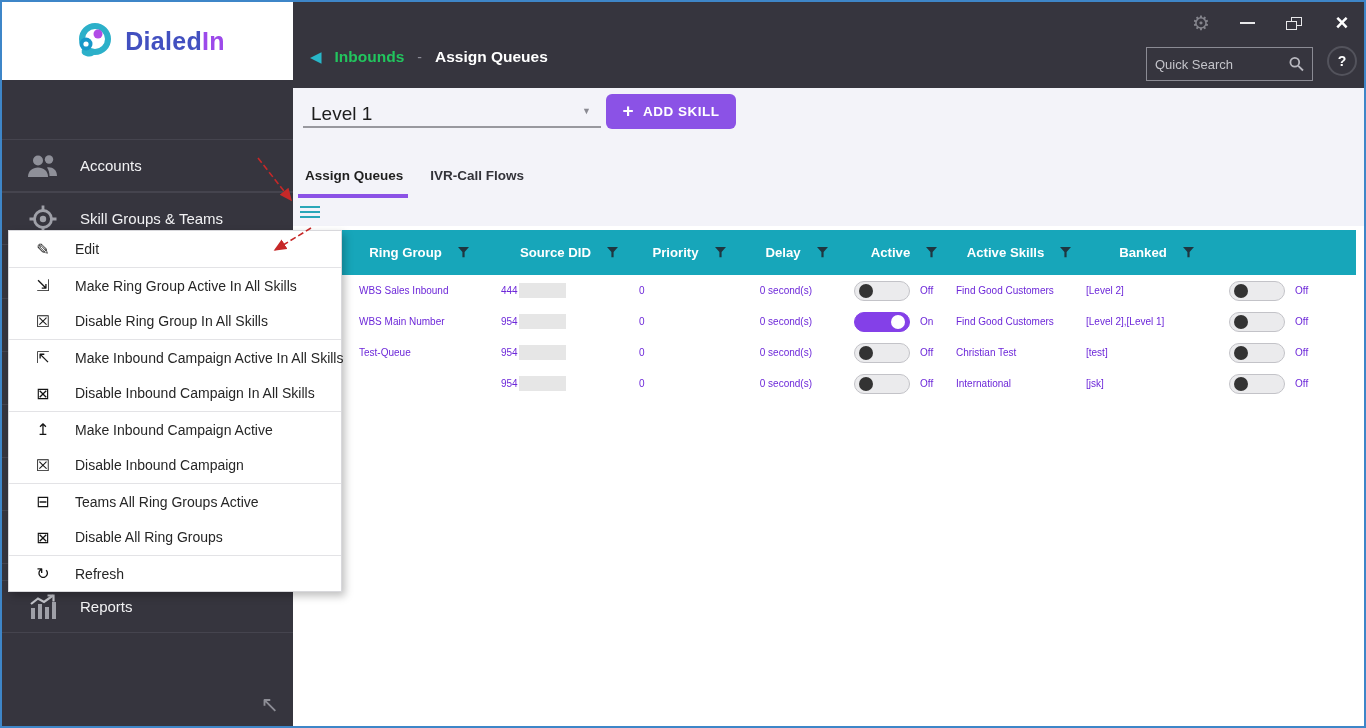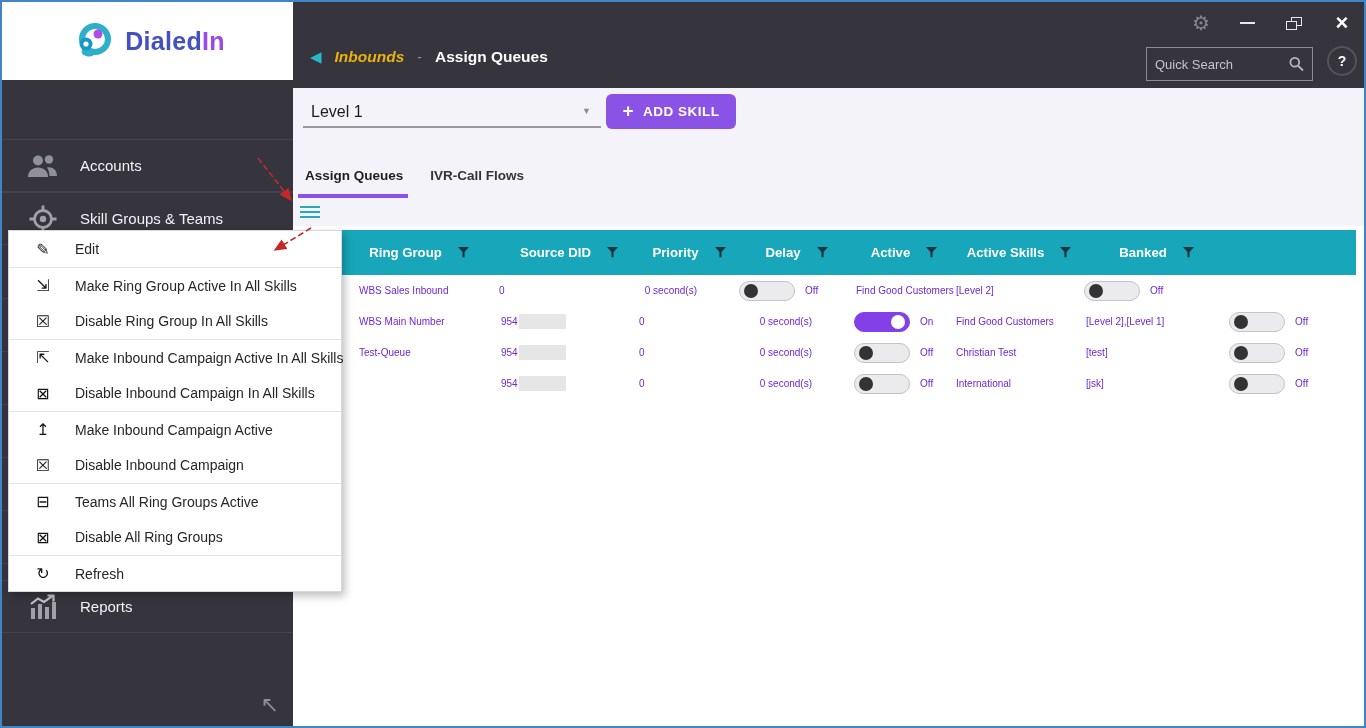--- a/index.html
+++ b/index.html
@@ -24,32 +24,32 @@
   .gear { right:147px; color:#84848c; font-size:20px; }
   .minimize { right:101px; }
   .minimize .bar { width:15px; height:2px; background:#e8e8ea; }
   .restore { right:54px; }
   .restore .sq { position:relative; width:16px; height:13px; }
   .restore .sq .b { position:absolute; left:0; bottom:0; width:11px; height:9px; border:1.6px solid #e8e8ea; background:#36353e; }
   .restore .sq .f { position:absolute; right:0; top:0; width:11px; height:9px; border:1.6px solid #e8e8ea; }
   .close { right:6px; color:#fff; font-size:22px; font-weight:bold; }
   .breadcrumb { position:absolute; left:17px; top:46px; display:flex; align-items:center; gap:13px; }
   .back-arrow { color:#28b6c8; font-size:15px; cursor:pointer; }
-  .crumb-parent { color:#eab308; font-size:15.5px; font-weight:bold;font-style:italic; }
+  .crumb-parent { color:#22c55e; font-size:15.5px; font-weight:bold; }
   .crumb-sep { color:#8c8c97; font-size:14px; }
   .crumb-current { color:#fff; font-size:15.5px; font-weight:bold; }
   .search-box { position:absolute; right:51px; top:45px; width:167px; height:34px; border:1px solid #8b8b94; display:flex; align-items:center; padding:0 8px; }
   .search-box input { flex:1; background:transparent; border:none; outline:none; color:#d5d5da; font-size:13px; font-family:"Liberation Sans", sans-serif; min-width:0; }
   .search-box input::placeholder { color:#c4c4ca; }
   .help-btn { position:absolute; right:7px; top:44px; width:30px; height:30px; border:2px solid #53535c; border-radius:50%; color:#fff; font-weight:bold; font-size:14px; display:flex; align-items:center; justify-content:center; cursor:pointer; }
 
   
   .main { position:absolute; left:291px; top:86px; right:0; bottom:0; background:#f3f3f9; }
   .skill-select { position:absolute; left:10px; top:8px; width:298px; height:32px; border-bottom:2px solid #98989f; cursor:pointer; }
-  .skill-select .val { position:absolute; left:8px; top:7px; font-size:16px; color:#1c1c1c; }
+  .skill-select .val { position:absolute; left:8px; top:7px; font-size:19px; color:#1c1c1c; }
   .skill-select .caret { position:absolute; right:10px; top:10px; font-size:9px; color:#8a8a92; }
   .add-skill { position:absolute; left:313px; top:6px; width:130px; height:35px; background:#8b52e6; border:none; border-radius:6px; color:#fff; font-weight:bold; font-size:13.5px; letter-spacing:.5px; display:flex; align-items:center; justify-content:center; gap:9px; cursor:pointer; font-family:"Liberation Sans", sans-serif; }
   .add-skill .plus { font-size:19px; font-weight:bold; margin-top:-2px; }
   .tabs { position:absolute; left:12px; top:80px; display:flex; gap:27px; }
   .tab { font-size:13.5px; color:#1f1f1f; cursor:pointer; }
   .tab.active { font-weight:bold; }
   .tab.inactive { font-weight:bold; color:#33333a; }
   .tab-underline { position:absolute; left:5px; top:106px; width:110px; height:4px; background:#8b52e6; }
   .hamburger { position:absolute; left:7px; top:118px; width:20px; cursor:pointer; }
   .hamburger .hl { height:2px; background:#2aa7b8; margin-bottom:3px; }
@@ -246,20 +246,24 @@
           <div class="gh-cell">
               <span>Banked</span>
               <svg class="funnel" width="11" height="11" viewBox="0 0 11 11">
                 <polygon points="0,0 11,0 6.6,5 6.6,10.2 4.4,10.2 4.4,5" fill="#1f3640"></polygon>
               </svg>
             </div>
         </div>
 
         <div class="grid-row">
           <div class="cell ring">WBS Sales Inbound</div>
+          <div class="cell did">
+              <span>444</span>
+              <span class="redact"></span>
+            </div>
           <div class="cell prio">0</div>
           <div class="cell delay">0 second(s)</div>
           <div class="cell">
               <span class="toggle">
                 <span class="knob"></span>
               </span>
               <span class="tog-label">Off</span>
             </div>
           <div class="cell camp">Find Good Customers</div>
           <div class="cell skills">[Level 2]</div>

